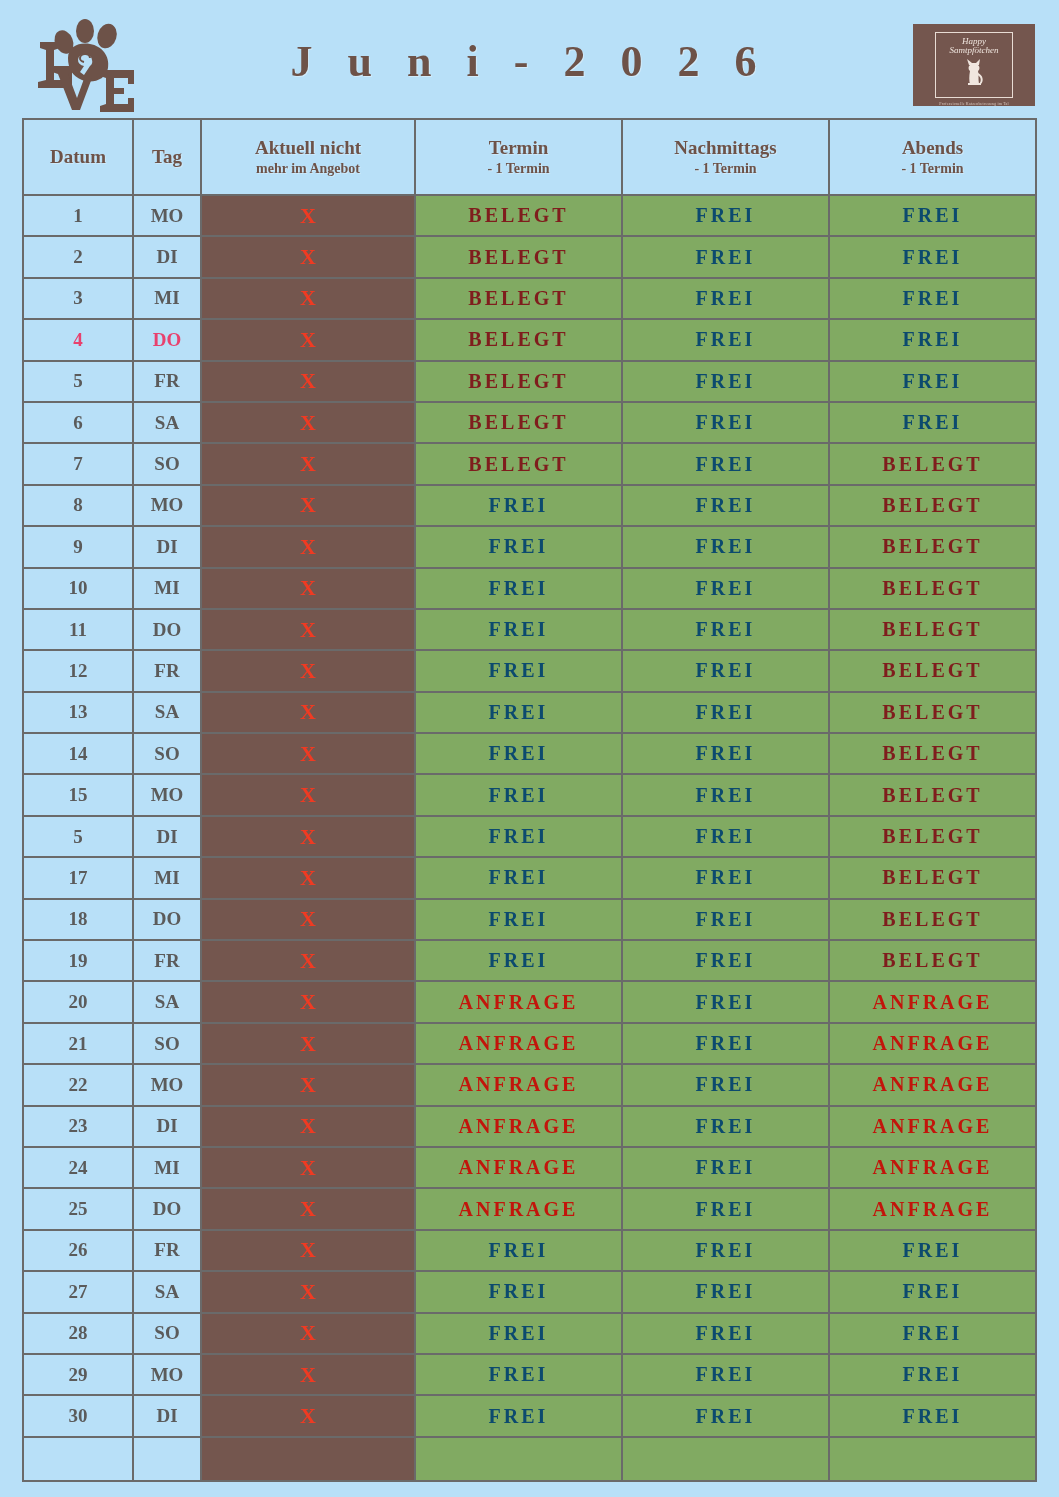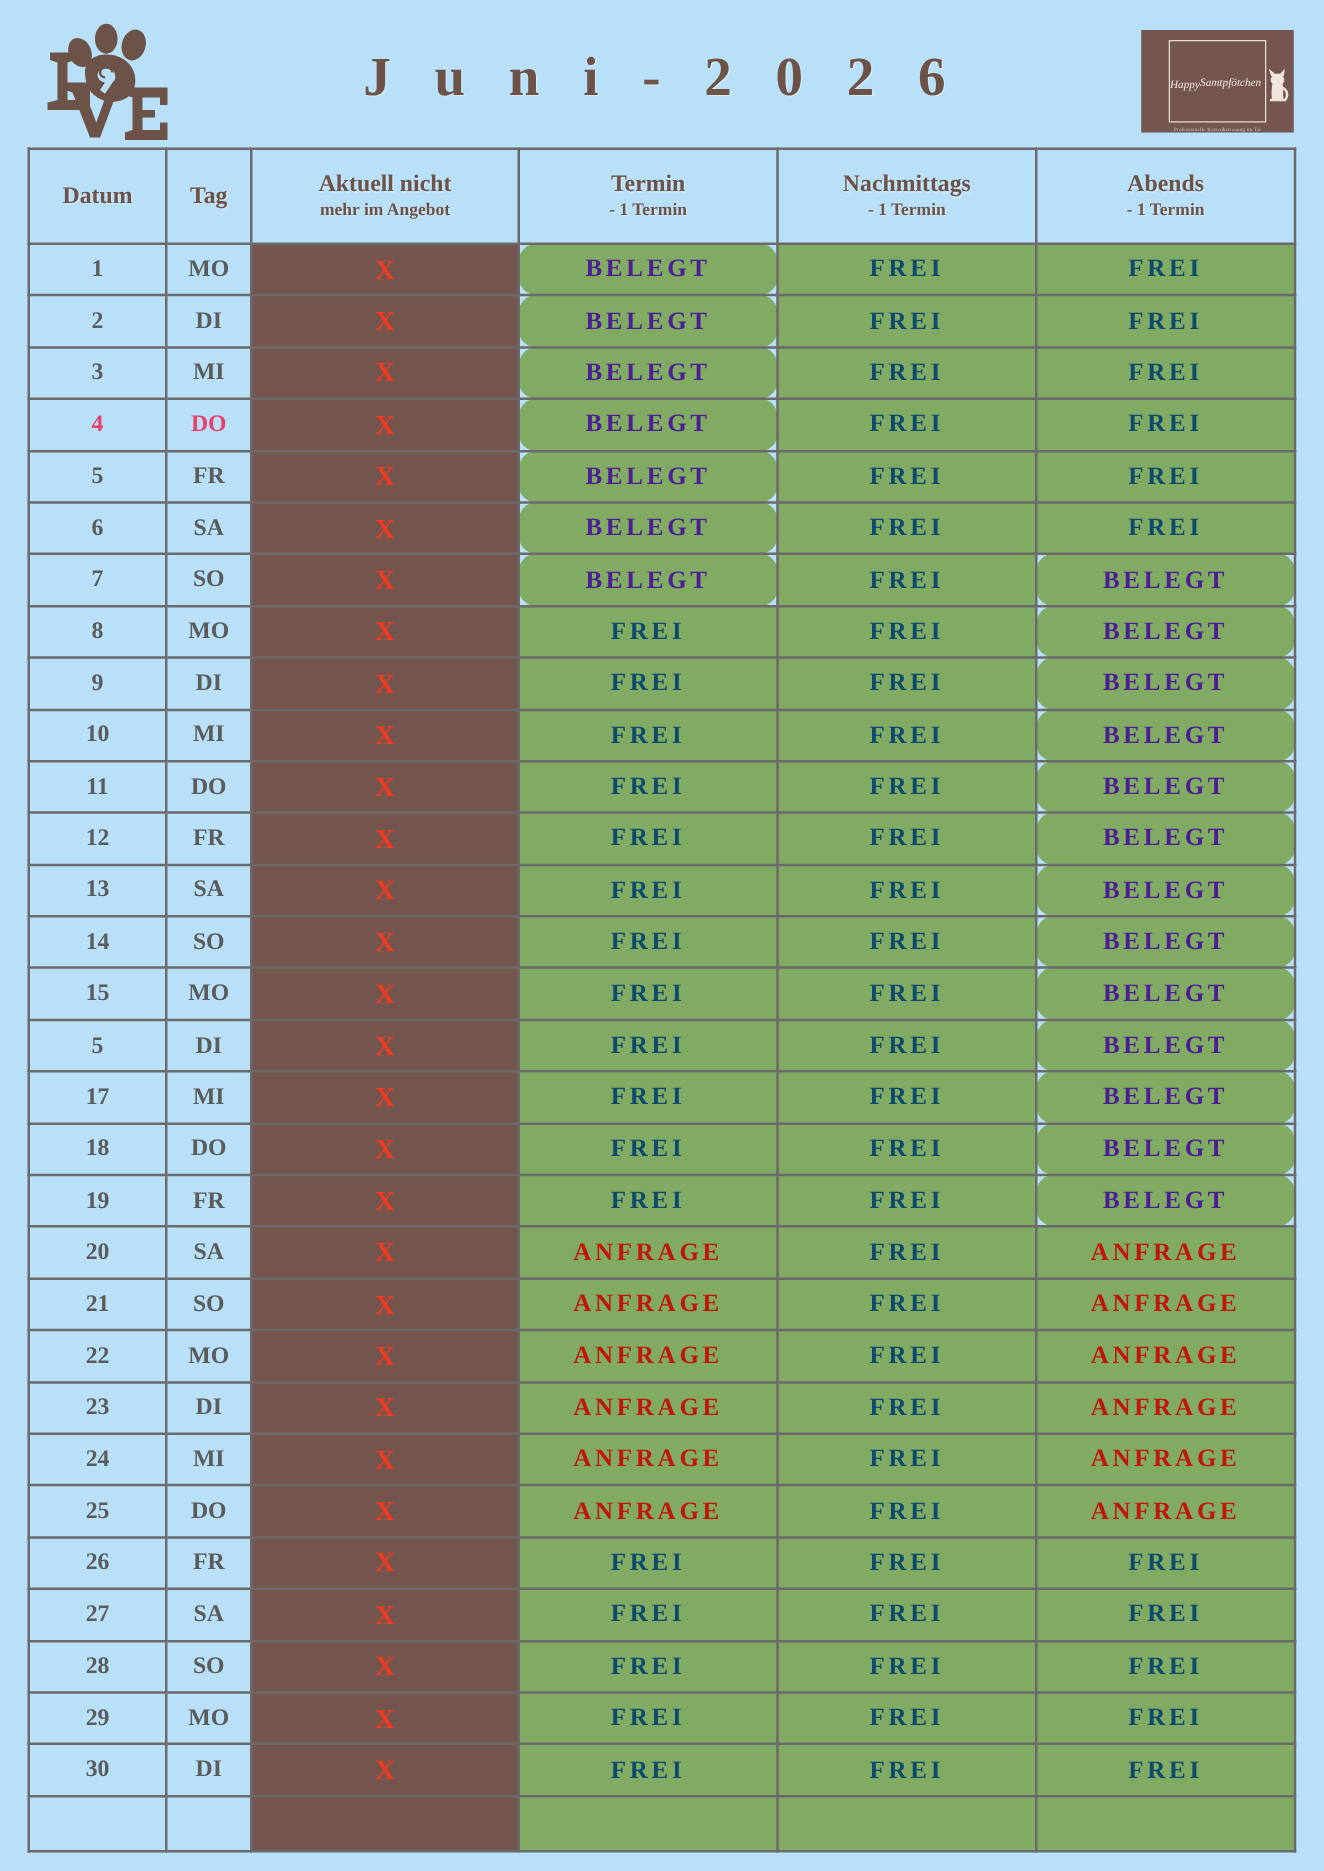--- a/index.html
+++ b/index.html
@@ -55,20 +55,21 @@
     display: flex;
     align-items: center;
     justify-content: center;
   }
   .brand-inner {
     width: 78px;
     height: 66px;
     border: 1px solid #e8dcd4;
     position: relative;
     display: flex;
+    flex-direction: column;
     align-items: center;
     justify-content: flex-start;
     padding-top: 4px;
   }
   .brand-line1 {
     font-family: "Liberation Serif", "DejaVu Serif", serif;
     font-size: 9px;
     color: #f0e6df;
     line-height: 1;
     font-style: italic;
@@ -154,21 +155,21 @@
 
   td.slot {
     background: #81aa62;
     border-color: #bfe3f5;
     font-family: "Liberation Serif", "DejaVu Serif", serif;
     font-size: 20px;
     font-weight: bold;
     letter-spacing: 3px;
   }
   td.slot.frei    { color: #0c4a6e; }
-  td.slot.belegt  { color: #4c1d95; border-radius: 14px; }
+  td.slot.belegt  { color: #7f1d1d; }
   td.slot.anfrage { color: #c2150b; }
 
   tbody tr.spacer-row { height: 44px; }
   tr.spacer-row td.datum,
   tr.spacer-row td.tag { background: #b8e0f8; }
   tr.spacer-row td.aktuell { color: transparent; }
   tr.spacer-row td.slot { color: transparent; }
 </style>
 </head>
 <body>

